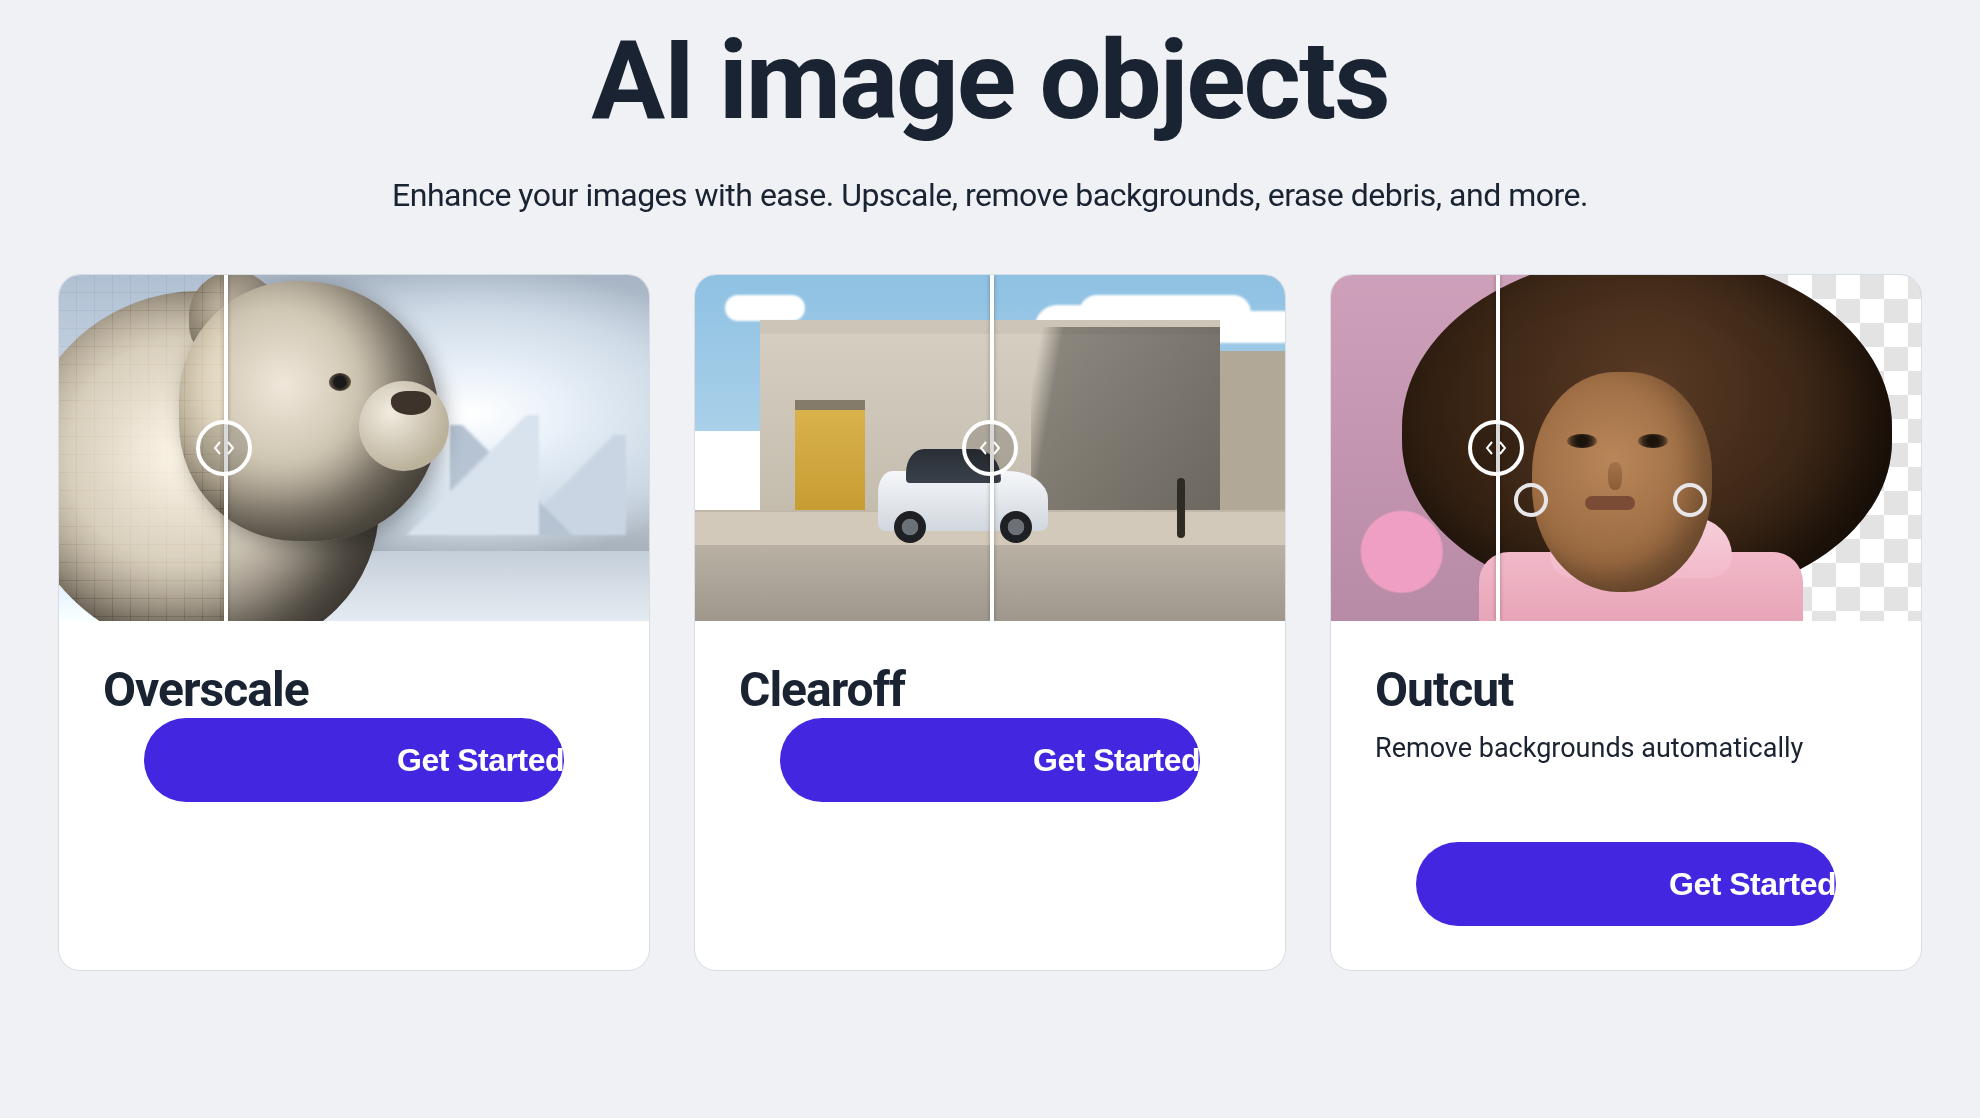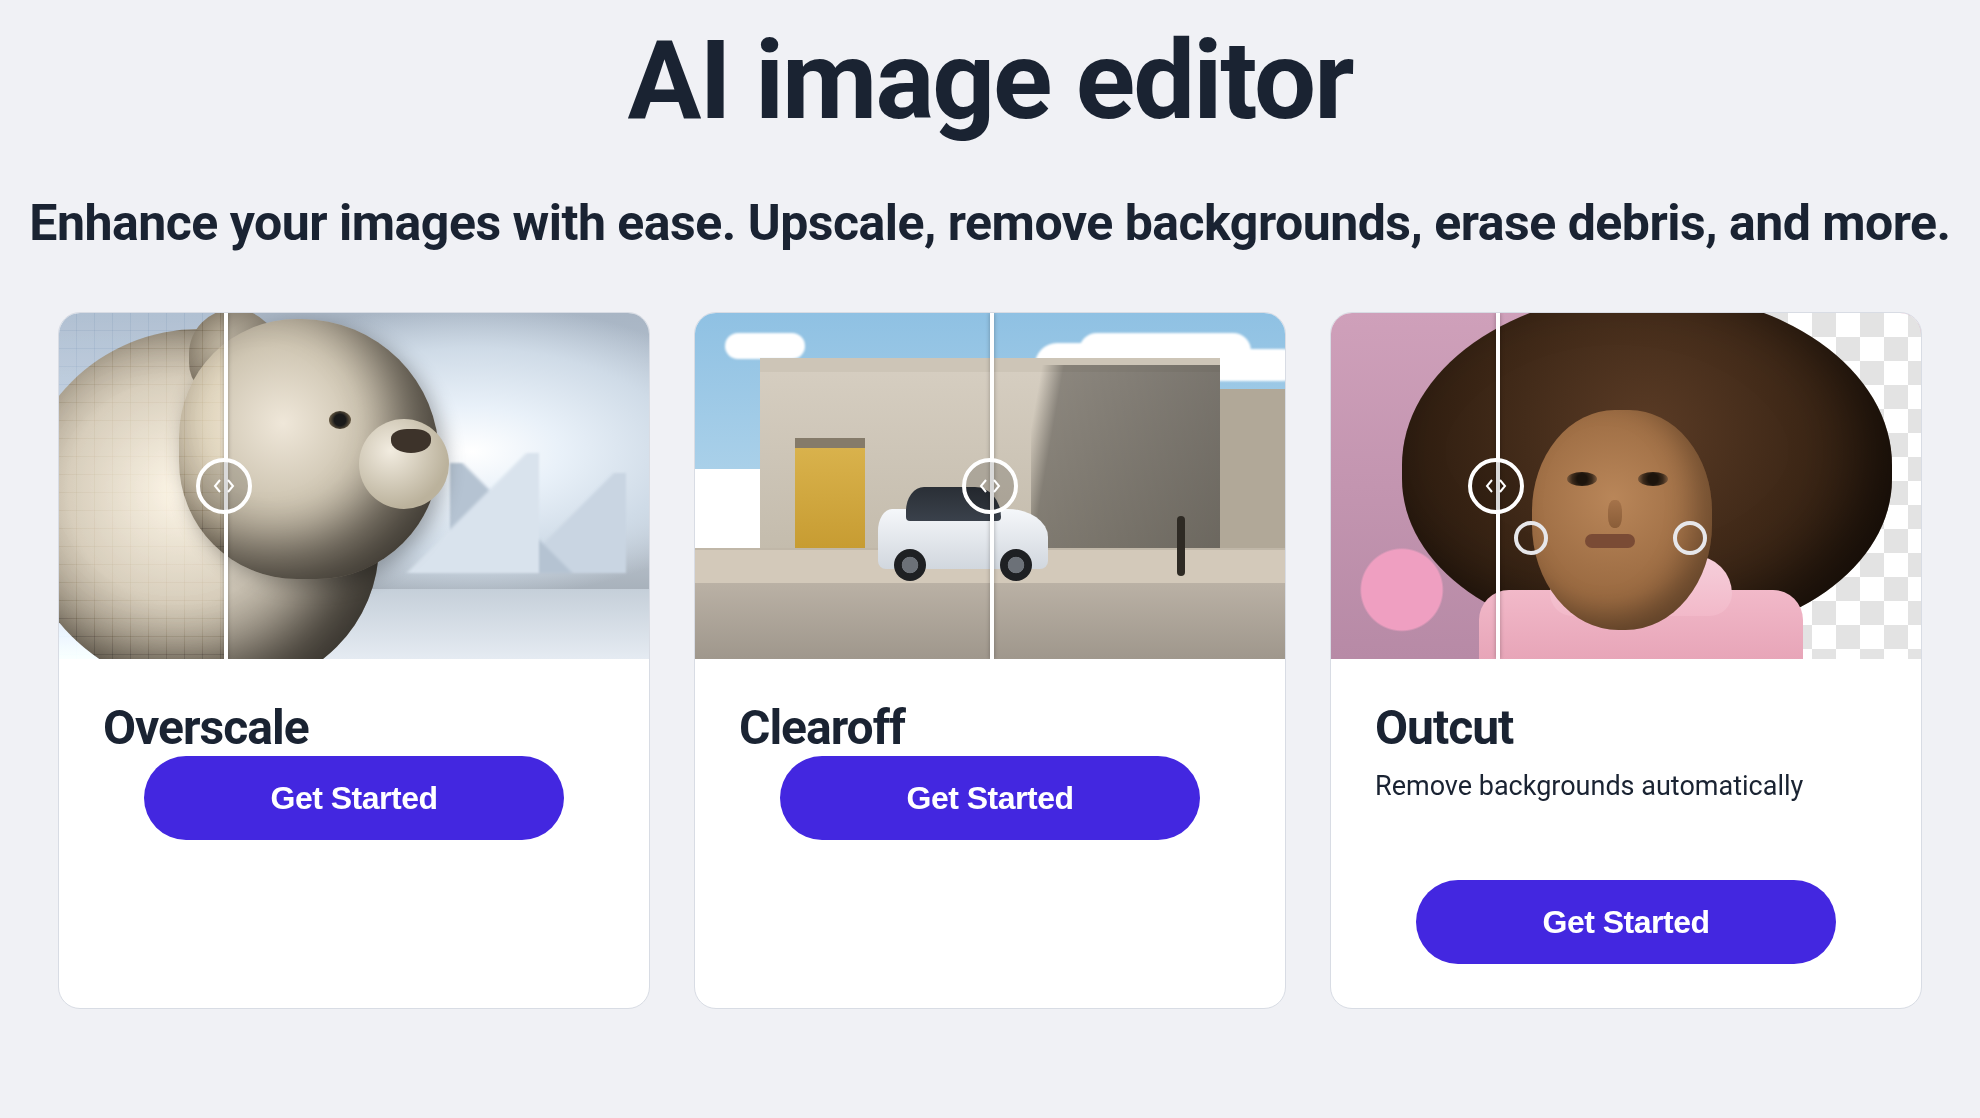--- a/index.html
+++ b/index.html
@@ -17,24 +17,24 @@
       padding-bottom: 60px;
     }
     .main-title {
       font-size: 110px;
       font-weight: 700;
       color: #1a2332;
       letter-spacing: -2px;
       line-height: 1.1;
     }
     .subtitle {
-      font-size: 50px;
-      font-weight: 700;
+      font-size: 32px;
+      font-weight: 400;
       color: #1a2332;
-      margin-top: 53px;
+      margin-top: 35px;
       letter-spacing: -0.5px;
     }
     .cards-row {
       display: flex;
       gap: 44px;
       justify-content: center;
       padding: 0 0px;
     }
     .card {
       background: #fff;
@@ -74,20 +74,21 @@
       color: #fff;
       border: none;
       border-radius: 100px;
       font-size: 32px;
       font-weight: 700;
       height: 84px;
       width: 420px;
       cursor: pointer;
       align-self: center;
       letter-spacing: -0.5px;
+      text-align: right;
     }
 
     
     .split-line {
       position: absolute;
       top: 0; bottom: 0;
       width: 4px;
       background: #fff;
       z-index: 10;
       box-shadow: 0 0 4px rgba(0,0,0,.3);
@@ -250,21 +251,21 @@
       background:linear-gradient(180deg,#f2b9c9,#e49fb3);
       border-radius:30px 30px 0 0;
     }
     .collar::before{content:"";position:absolute;left:22%;right:22%;top:-34px;height:60px;
       background:linear-gradient(180deg,#f6cfdb,#f2b9c9);border-radius:50px 50px 30px 30px;}
   </style>
 </head>
 <body>
 
 <div class="header">
-  <h1 class="main-title">AI image editor</h1>
+  <h1 class="main-title">AI image objects</h1>
   <p class="subtitle">Enhance your images with ease. Upscale, remove backgrounds, erase debris, and more.</p>
 </div>
 
 <div class="cards-row">
 
   <div class="card card1">
     <div class="card-image" aria-label="before/after comparison of a lion image being upscaled">
       <div class="lion-bg"></div>
       <div class="mountains"></div>
       <div class="snow-fg"></div>

